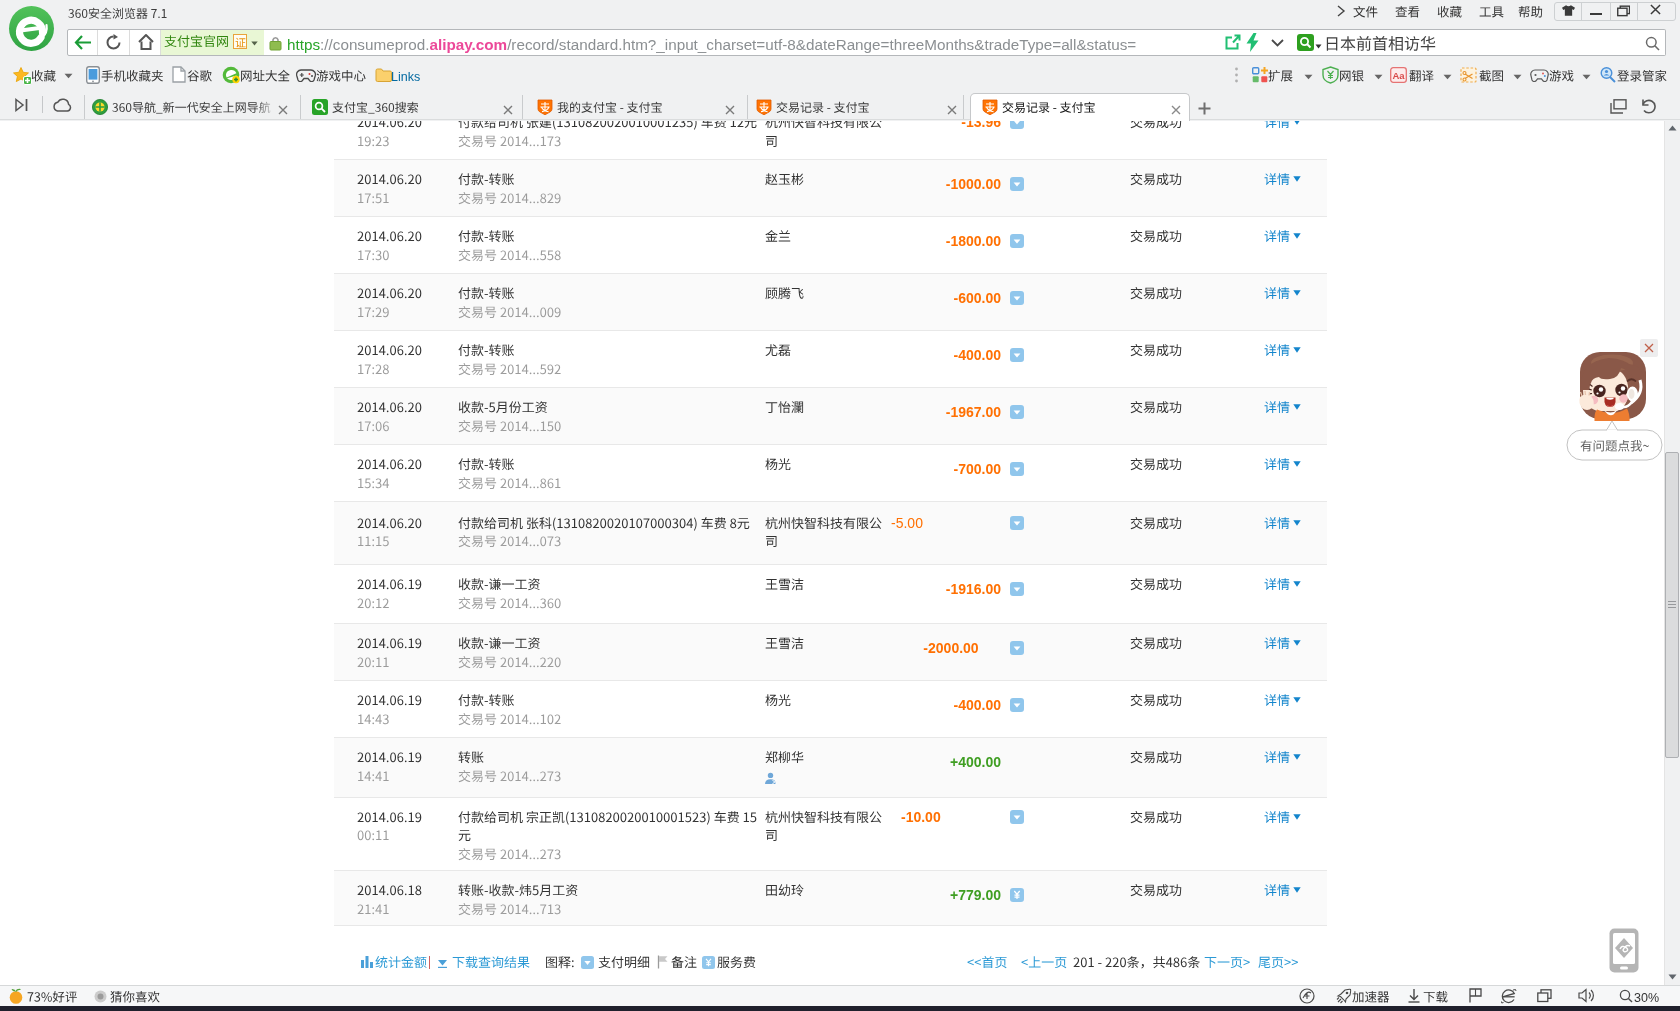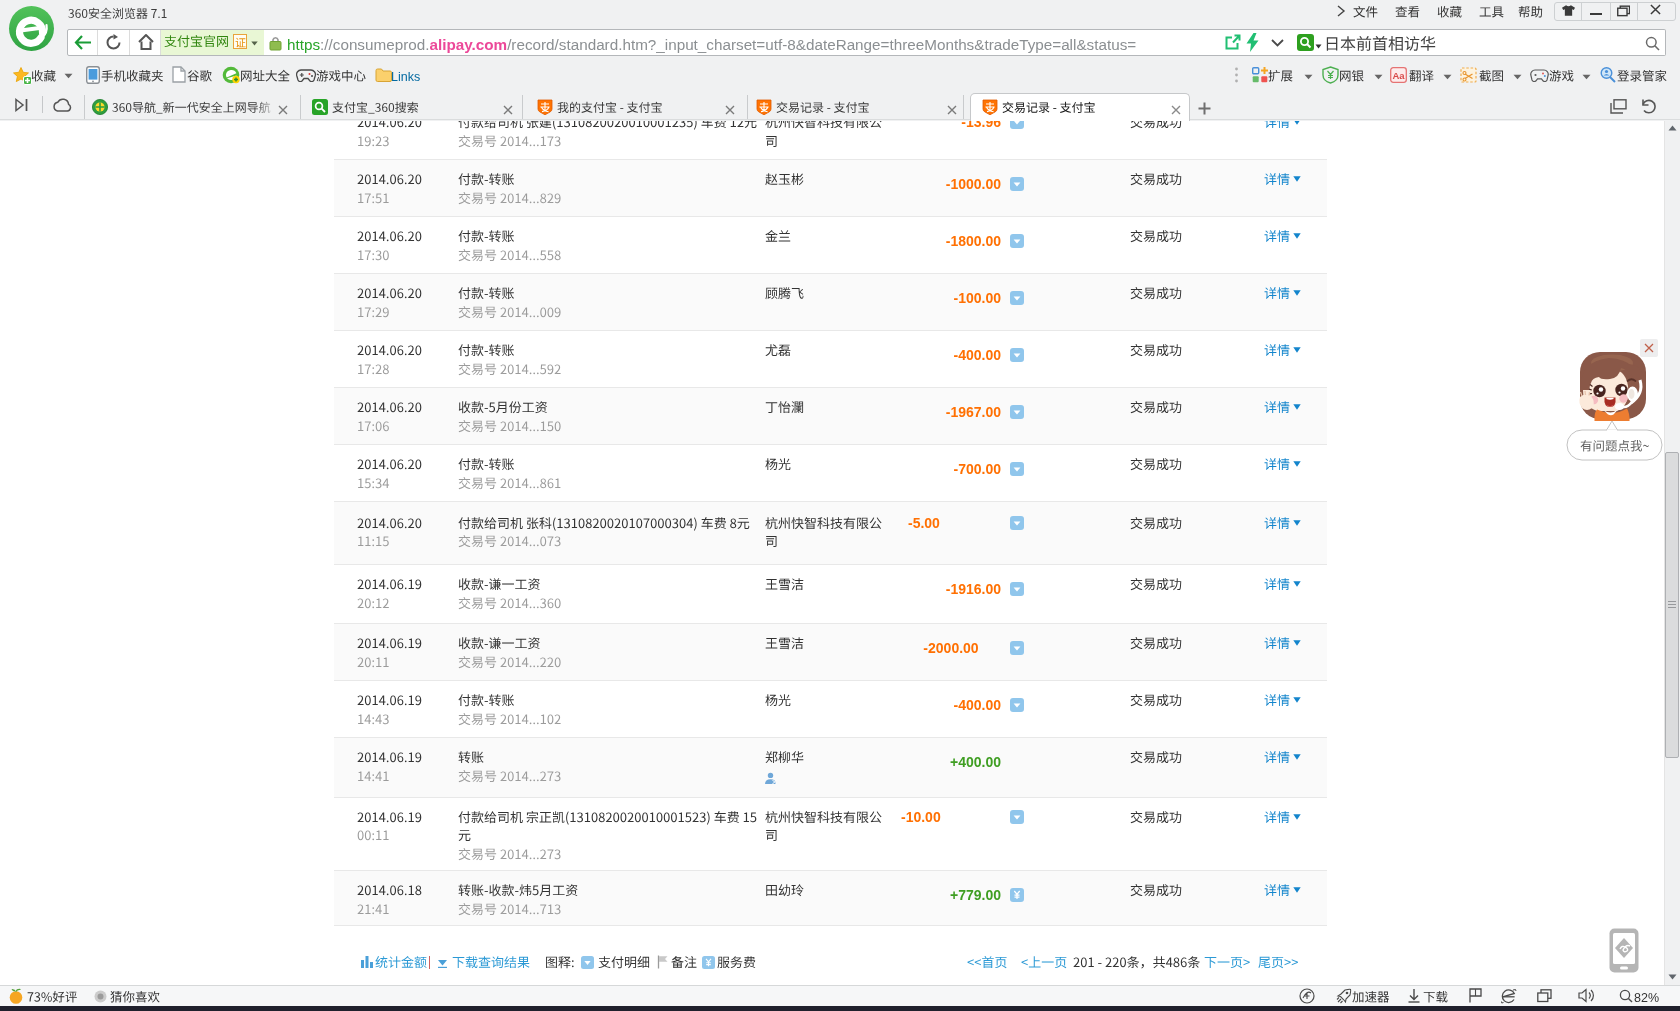--- a/index.html
+++ b/index.html
@@ -976,21 +976,21 @@
       <use href="#g73" x="7388"></use>
     </g>
   </svg>
 <svg class="t" style="left:765.0px;top:282.92px;color:#333" width="40" height="21">
     <g transform="translate(0 15.08) scale(0.01300)" fill="currentColor">
       <use href="#g108" x="0"></use>
       <use href="#g109" x="1000"></use>
       <use href="#g110" x="2000"></use>
     </g>
   </svg>
-<div class="L" style="font-size:14px;font-weight:bold;color:#ff7002;top:290.0px;left:901px;width:100px;text-align:right">-100.00</div>
+<div class="L" style="font-size:14px;font-weight:bold;color:#ff7002;top:290.0px;left:901px;width:100px;text-align:right">-600.00</div>
 <svg class="ic" style="left:1010px;top:291px;z-index:4" width="14" height="14" viewBox="0 0 14 14">
     <rect width="14" height="14" rx="3" fill="#90c6ec"></rect>
     <path d="M3.6 5.5 L10.4 5.5 L7 9.5 Z" fill="#fff"></path>
   </svg>
 <svg class="t" style="left:1130.0px;top:282.92px;color:#333" width="53" height="21">
     <g transform="translate(0 15.08) scale(0.01300)" fill="currentColor">
       <use href="#g68" x="0"></use>
       <use href="#g69" x="1000"></use>
       <use href="#g97" x="2000"></use>
       <use href="#g98" x="3000"></use>
@@ -1327,21 +1327,21 @@
       <use href="#g94" x="6000"></use>
       <use href="#g95" x="7000"></use>
       <use href="#g96" x="8000"></use>
     </g>
   </svg>
 <svg class="t" style="left:765.0px;top:530.92px;color:#333" width="14" height="21">
     <g transform="translate(0 15.08) scale(0.01300)" fill="currentColor">
       <use href="#g77" x="0"></use>
     </g>
   </svg>
-<div class="L" style="font-size:14px;font-weight:bold;color:#ff7002;top:515.0px;left:908px;width:100px;text-align:left">-5.00</div>
+<div class="L" style="font-size:14px;font-weight:normal;color:#ff7002;top:515.0px;left:857px;width:100px;text-align:center">-5.00</div>
 <svg class="ic" style="left:1010px;top:516px;z-index:4" width="14" height="14" viewBox="0 0 14 14">
     <rect width="14" height="14" rx="3" fill="#90c6ec"></rect>
     <path d="M3.6 5.5 L10.4 5.5 L7 9.5 Z" fill="#fff"></path>
   </svg>
 <svg class="t" style="left:1130.0px;top:512.92px;color:#333" width="53" height="21">
     <g transform="translate(0 15.08) scale(0.01300)" fill="currentColor">
       <use href="#g68" x="0"></use>
       <use href="#g69" x="1000"></use>
       <use href="#g97" x="2000"></use>
       <use href="#g98" x="3000"></use>
@@ -2126,12 +2126,12 @@
 <rect x="0.8" y="4" width="10" height="8.5" fill="#f6f7f8" stroke="#4a4a4a" stroke-width="1.3"></rect>
   </svg>
 <svg class="ic" style="left:1578px;top:988px;z-index:12" width="17" height="15" viewBox="0 0 17 15">
 <path d="M1 5 L4 5 L8 1.5 L8 13.5 L4 10 L1 10 Z" fill="none" stroke="#4a4a4a" stroke-width="1.2"></path>
 <path d="M11 4.5 A4.5 4.5 0 0 1 11 10.5 M13 2 A7.5 7.5 0 0 1 13 13" stroke="#4a4a4a" stroke-width="1.2" fill="none"></path>
   </svg>
 <svg class="ic" style="left:1619px;top:989px;z-index:12" width="14" height="14" viewBox="0 0 14 14">
 <circle cx="6" cy="6" r="4.6" stroke="#4a4a4a" stroke-width="1.3" fill="none"></circle>
 <path d="M9.4 9.4 L13 13" stroke="#4a4a4a" stroke-width="1.4"></path>
   </svg>
-<div class="L" style="left:1634px;top:991px;font-size:12.5px;color:#333;z-index:12">82%</div>
+<div class="L" style="left:1634px;top:991px;font-size:12.5px;color:#333;z-index:12">30%</div>
 </body></html>

